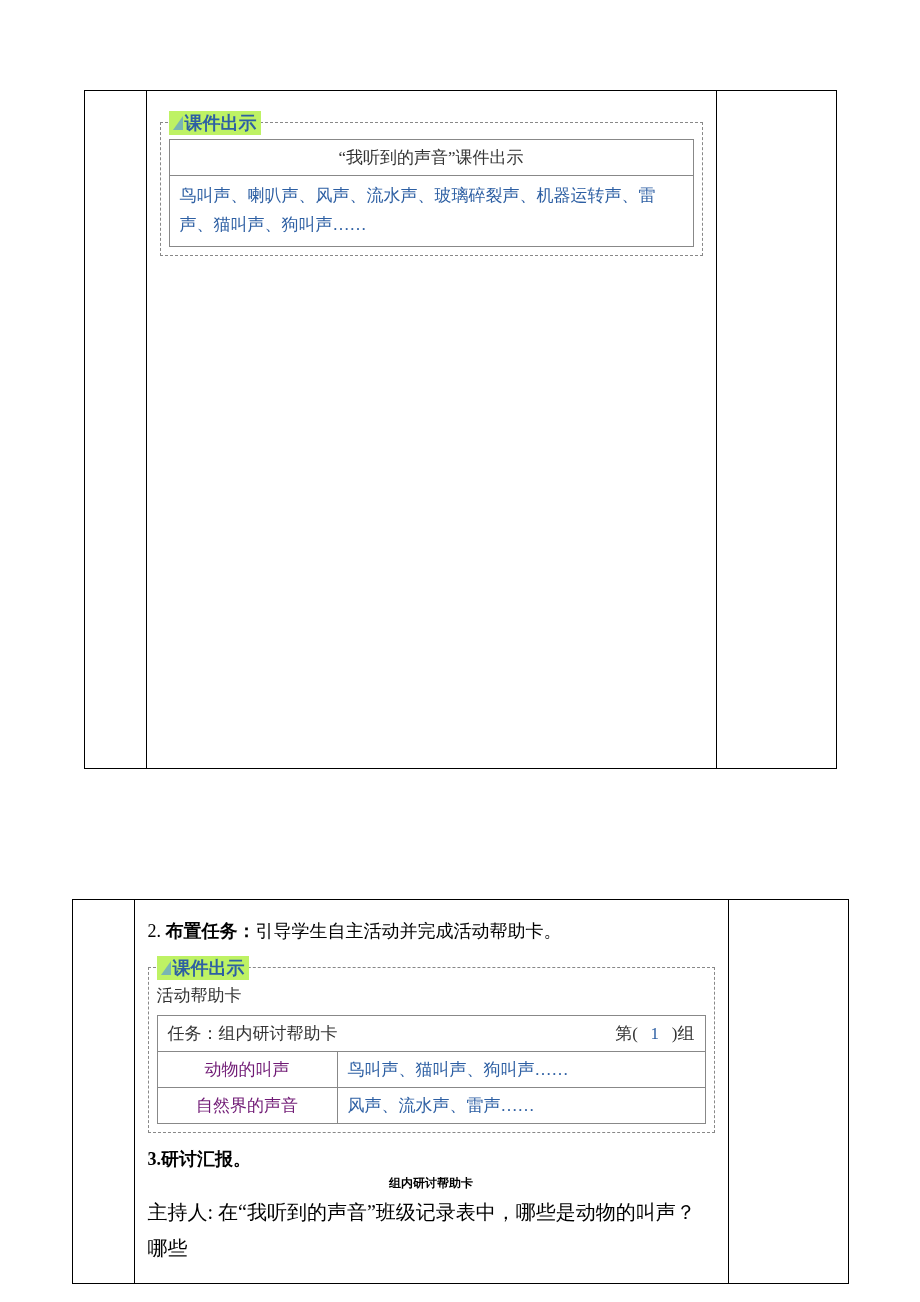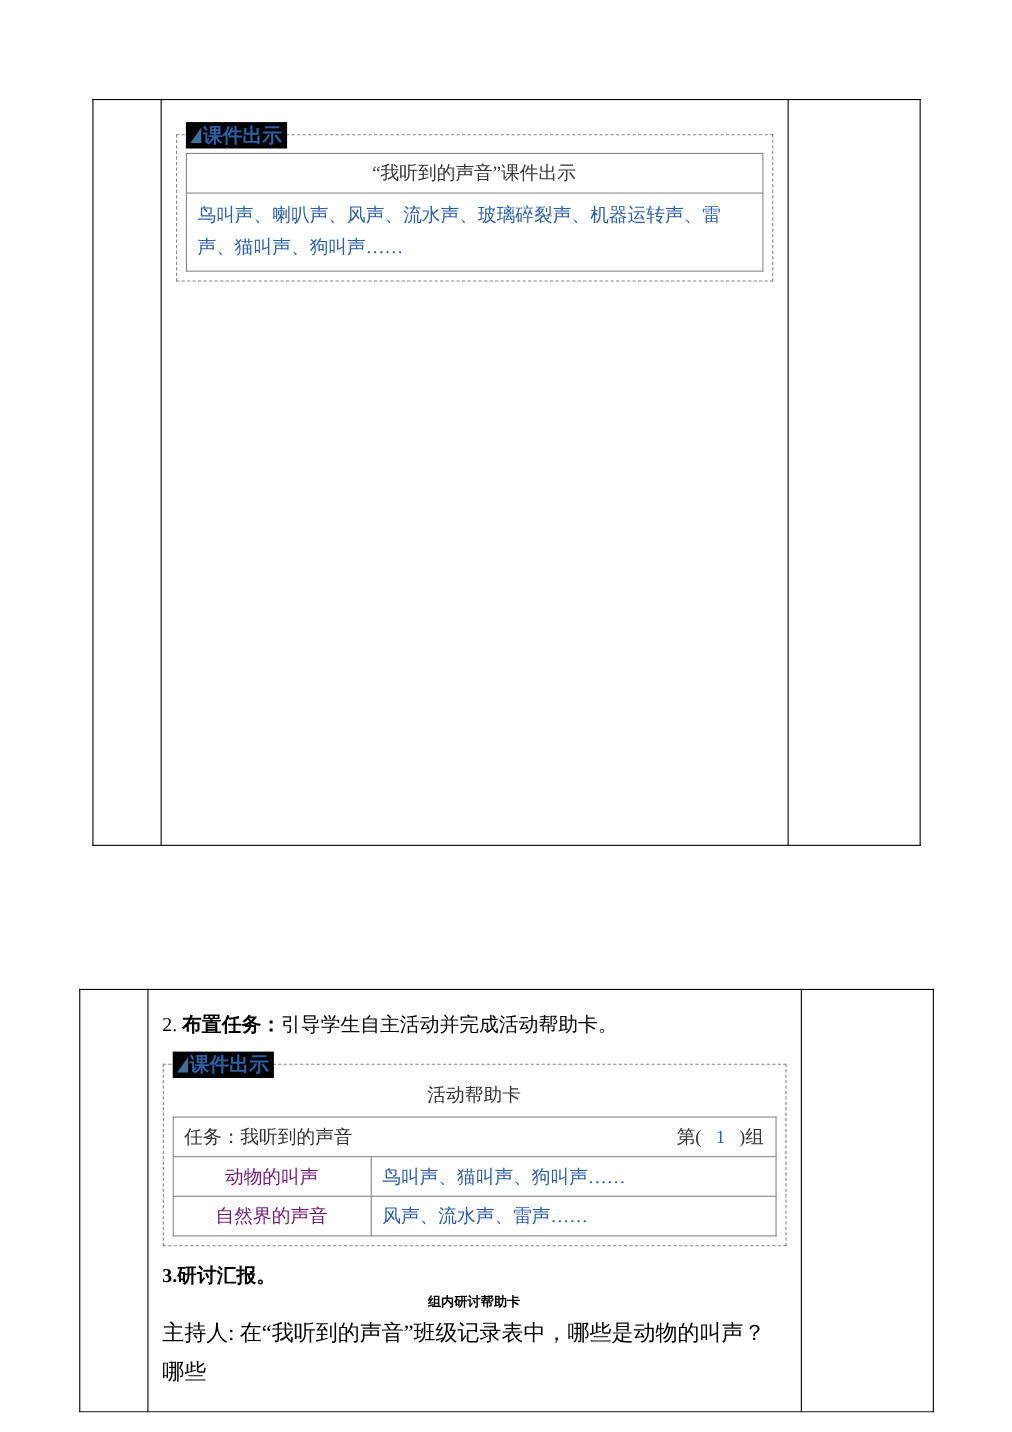--- a/index.html
+++ b/index.html
@@ -42,21 +42,21 @@
     .courseware-box {
       border: 1px dashed #888;
       position: relative;
       margin-top: 20px;
       padding: 16px 8px 8px 8px;
     }
     .courseware-label {
       position: absolute;
       top: -12px;
       left: 8px;
-      background: #000000;
+      background: #bef264;
       color: #2d5fa3;
       font-family: "KaiTi","楷体","STKaiti",serif;
       font-size: 18px;
       font-weight: bold;
       padding: 0 4px;
       display: flex;
       align-items: center;
     }
     .label-icon {
       display: inline-block;
@@ -176,28 +176,28 @@
             <span>2.</span>
             <span class="bold">布置任务：</span><span>引导学生自主活动并完成活动帮助卡。</span>
           </div>
 
           <div class="courseware-box">
             <div class="courseware-label">
               <span class="label-icon"></span>
               <span>课件出示</span>
             </div>
 
-            <div style="text-align:center;font-family:'KaiTi','楷体','STKaiti',serif;font-size:17px;margin-bottom:8px;color:#333;">活动帮助卡</div>
+            <div style="text-align:left;font-family:'KaiTi','楷体','STKaiti',serif;font-size:17px;margin-bottom:8px;color:#333;">活动帮助卡</div>
 
             <table class="inner-table">
               <tbody>
                     <tr class="help-head-row">
                 <td colspan="2">
                   <div style="display:flex;justify-content:space-between;">
-                    <span>任务：我听到的声音</span>
+                    <span>任务：组内研讨帮助卡</span>
                     <span>
                       <span>第(</span>
                       &nbsp;&nbsp;<span class="group-num">1</span>&nbsp;&nbsp;
                       <span>)组</span>
                     </span>
                   </div>
                 </td>
               </tr>
               <tr>
                 <td class="category-col">动物的叫声</td>

